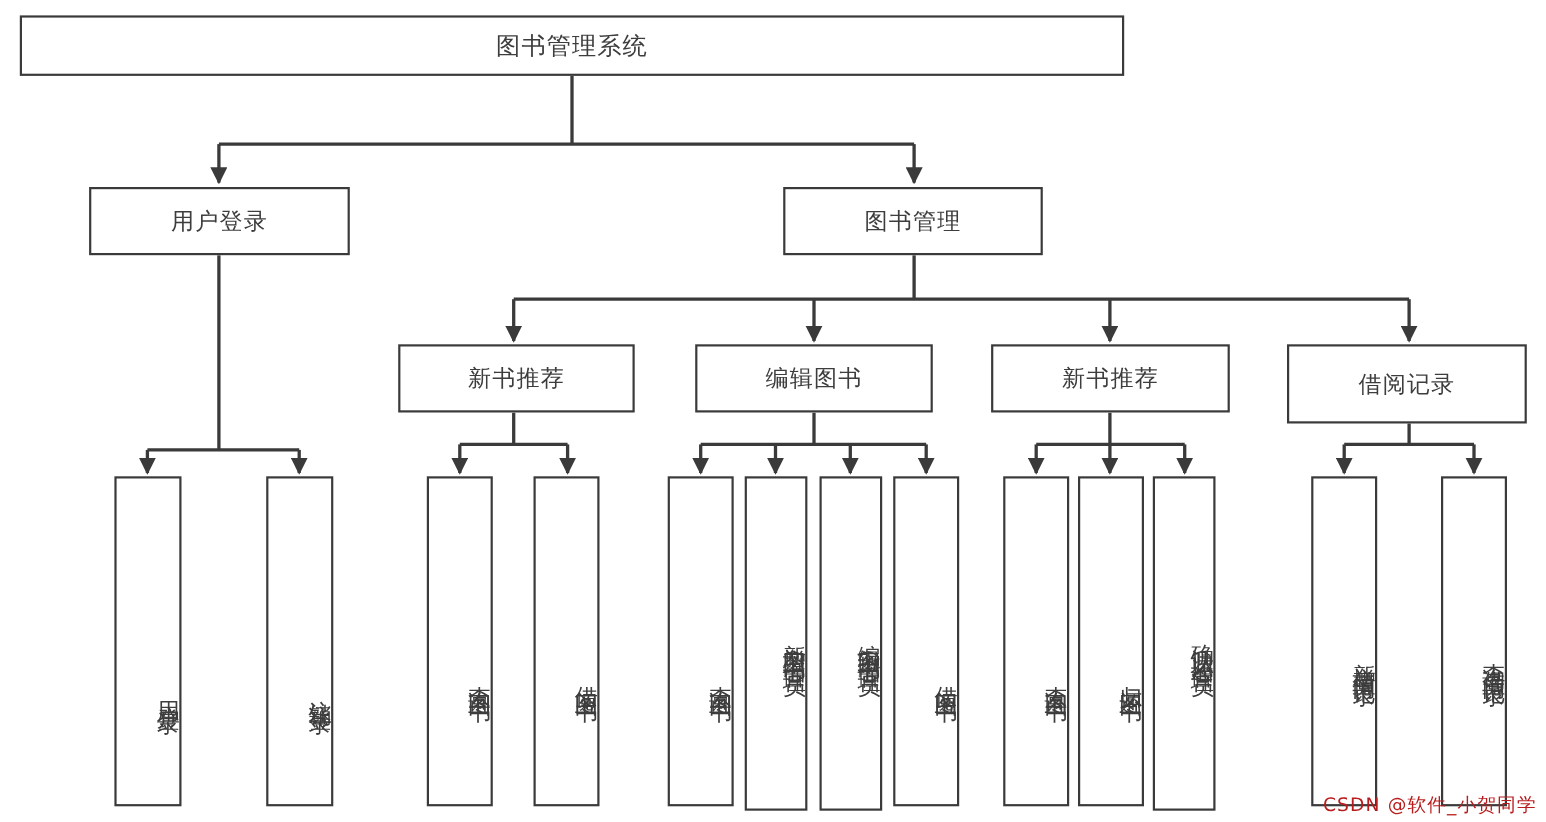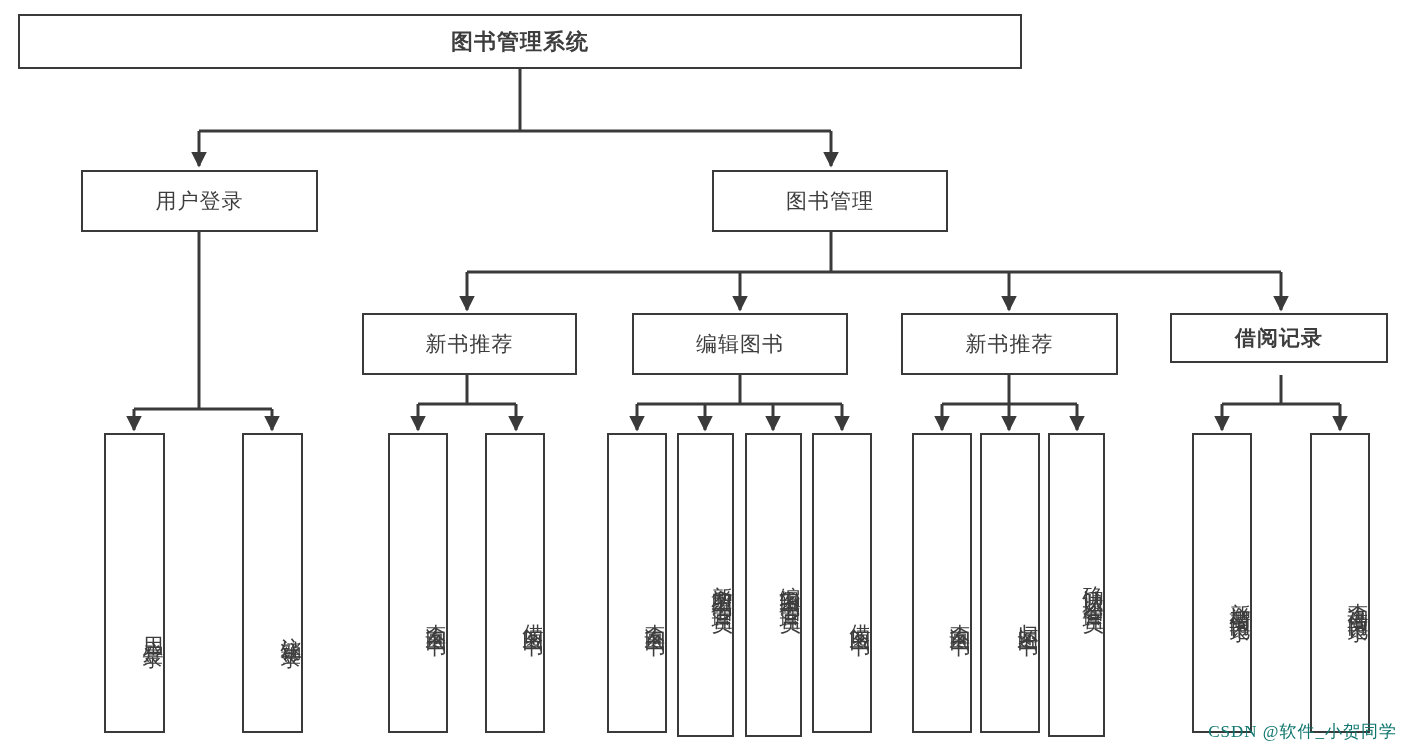--- a/index.html
+++ b/index.html
@@ -32,24 +32,23 @@
     padding-top:14px;
     align-items:flex-start;
     justify-content:center;
     line-height:1.0;
   }
   .node.vert.tall{padding-top:8px;}
   #watermark{
     position:absolute;
     right:8px;bottom:4px;
     font-size:17px;
-    color:#0f766e;
+    color:#b91c1c;
     letter-spacing:1px;
     white-space:nowrap;
-    font-family:Liberation Serif, serif;
   }
 </style>
 </head>
 <body>
 
 <div id="diagram">
 
   <svg id="wires" viewBox="0 0 1405 747" xmlns="http://www.w3.org/2000/svg">
     <defs>
       <marker id="arrow" viewBox="0 0 10 10" refX="9" refY="5" markerWidth="5.2" markerHeight="5.2" orient="auto-start-reverse">
@@ -94,29 +93,29 @@
       <path d="M 1009 404 L 1009 430" marker-end="url(#arrow)"></path>
       <path d="M 1077 404 L 1077 430" marker-end="url(#arrow)"></path>
 
       <path d="M 1281 375 L 1281 404"></path>
       <path d="M 1222 404 L 1340 404"></path>
       <path d="M 1222 404 L 1222 430" marker-end="url(#arrow)"></path>
       <path d="M 1340 404 L 1340 430" marker-end="url(#arrow)"></path>
     </g>
   </svg>
 
-  <div class="node root" style="left:18px;top:14px;width:1004px;height:55px;font-weight:bold;">图书管理系统</div>
+  <div class="node root" style="left:18px;top:14px;width:1004px;height:55px;">图书管理系统</div>
 
   <div class="node horiz" style="left:81px;top:170px;width:237px;height:62px;">用户登录</div>
   <div class="node horiz" style="left:712px;top:170px;width:236px;height:62px;">图书管理</div>
 
   <div class="node horiz" style="left:362px;top:313px;width:215px;height:62px;">新书推荐</div>
   <div class="node horiz" style="left:632px;top:313px;width:216px;height:62px;">编辑图书</div>
   <div class="node horiz" style="left:901px;top:313px;width:217px;height:62px;">新书推荐</div>
-  <div class="node horiz" style="left:1170px;top:313px;width:218px;height:50px;font-weight:bold;">借阅记录</div>
+  <div class="node horiz" style="left:1170px;top:313px;width:218px;height:72px;">借阅记录</div>
 
   <div class="node vert" style="left:104px;top:433px;width:61px;height:300px;padding-top:90px;">用户登录</div>
   <div class="node vert" style="left:242px;top:433px;width:61px;height:300px;padding-top:90px;">注销登录</div>
 
   <div class="node vert" style="left:388px;top:433px;width:60px;height:300px;padding-top:64px;">查询图书</div>
   <div class="node vert" style="left:485px;top:433px;width:60px;height:300px;padding-top:64px;">借阅图书</div>
 
   <div class="node vert" style="left:607px;top:433px;width:60px;height:300px;padding-top:64px;">查询图书</div>
   <div class="node vert tall" style="left:677px;top:433px;width:57px;height:304px;padding-top:4px;">新增图书（管理员）</div>
   <div class="node vert tall" style="left:745px;top:433px;width:57px;height:304px;padding-top:4px;">编辑图书（管理员）</div>

